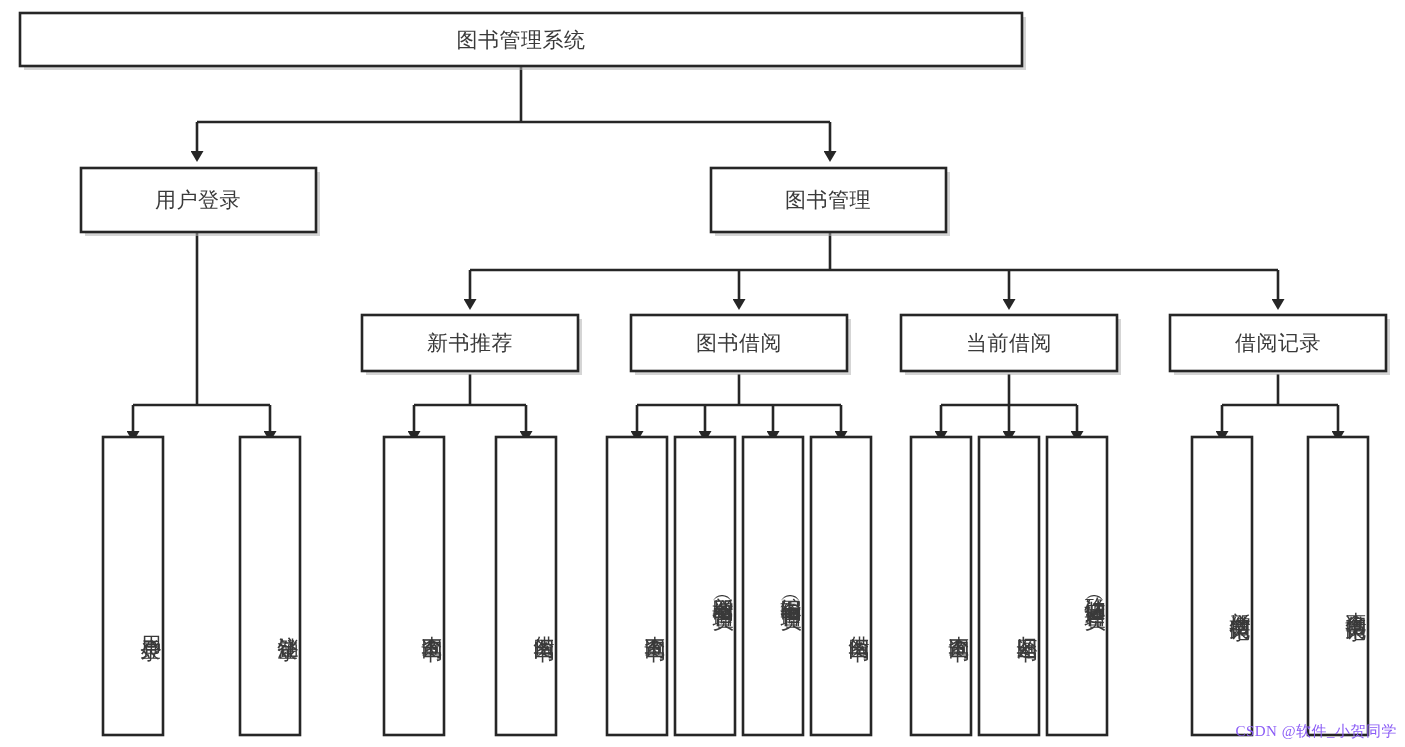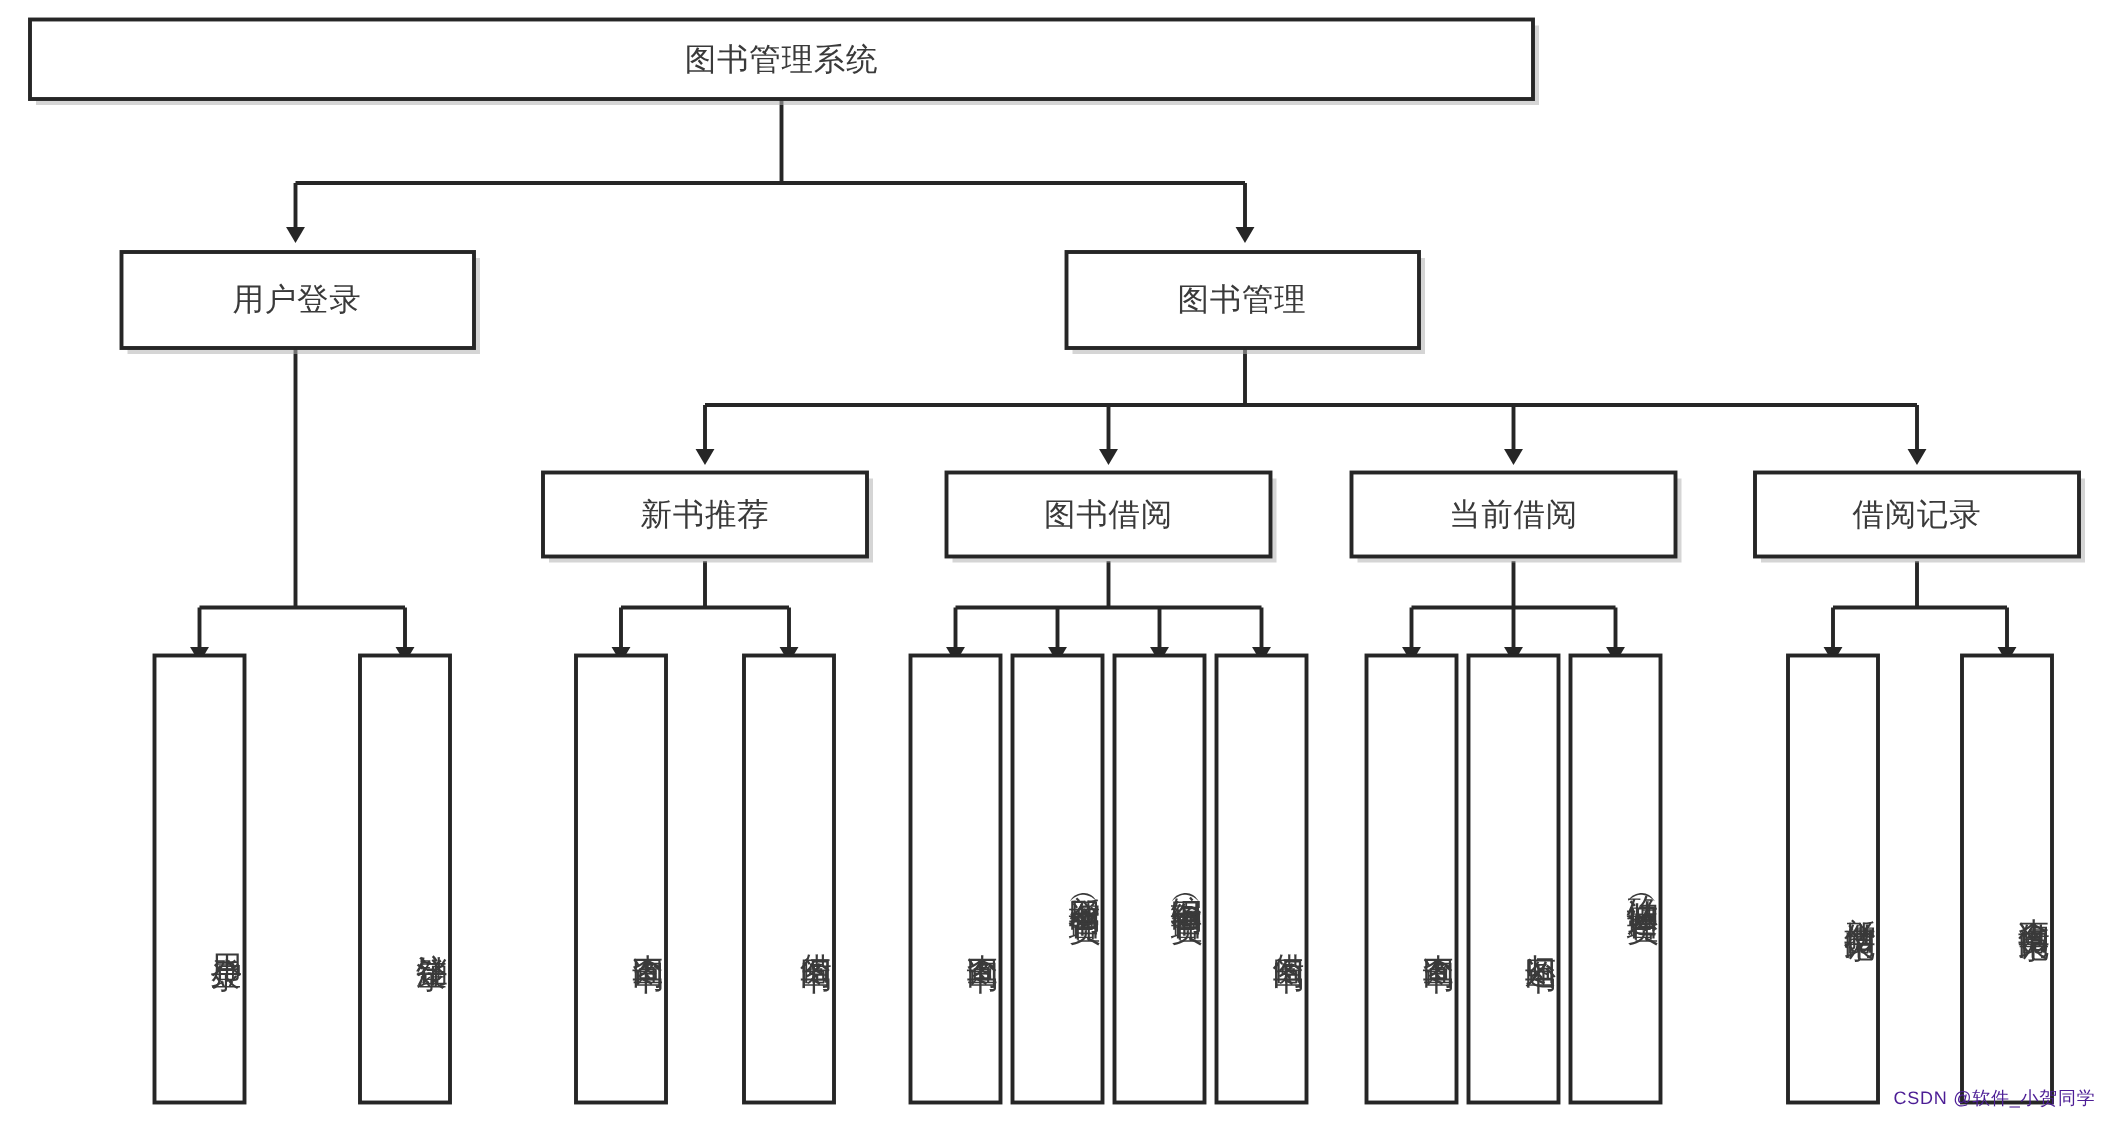--- a/index.html
+++ b/index.html
@@ -68,23 +68,23 @@
     color: #3a3a3a;
     letter-spacing: 2px;
     white-space: nowrap;
     pointer-events: none;
     user-select: none;
   }
   .watermark {
     position: absolute;
     right: 8px;
     bottom: 6px;
-    font-family: Liberation Sans, sans-serif;
-    font-size: 12px;
-    color: #4c1d95;
+    font-family: Liberation Serif, serif;
+    font-size: 15px;
+    color: #8b5cf6;
     letter-spacing: 0.5px;
     white-space: nowrap;
   }
 </style>
 </head>
 <body>
 
 <div id="diagram-root">
 
   <svg id="tree-svg" viewBox="0 0 1405 747">

